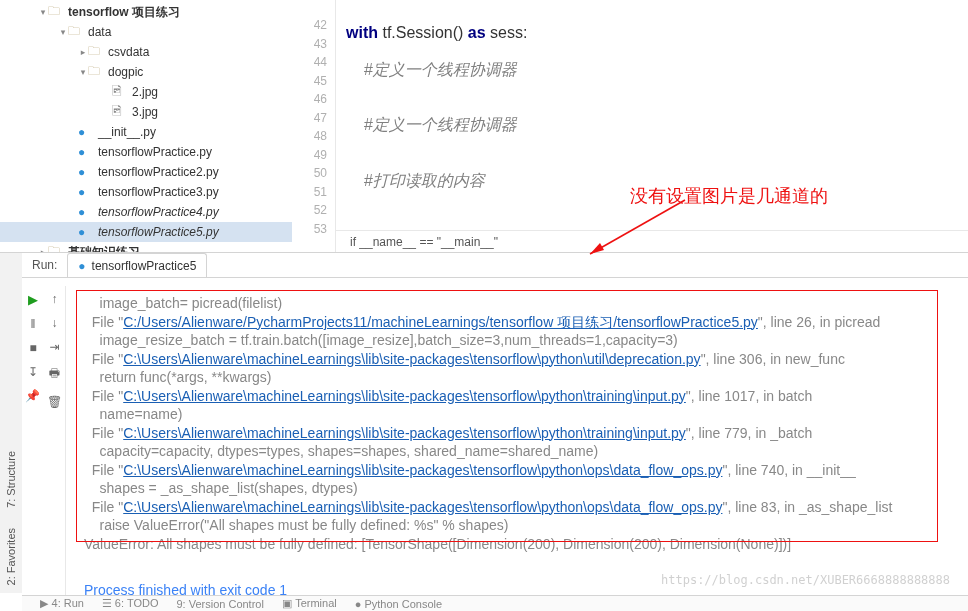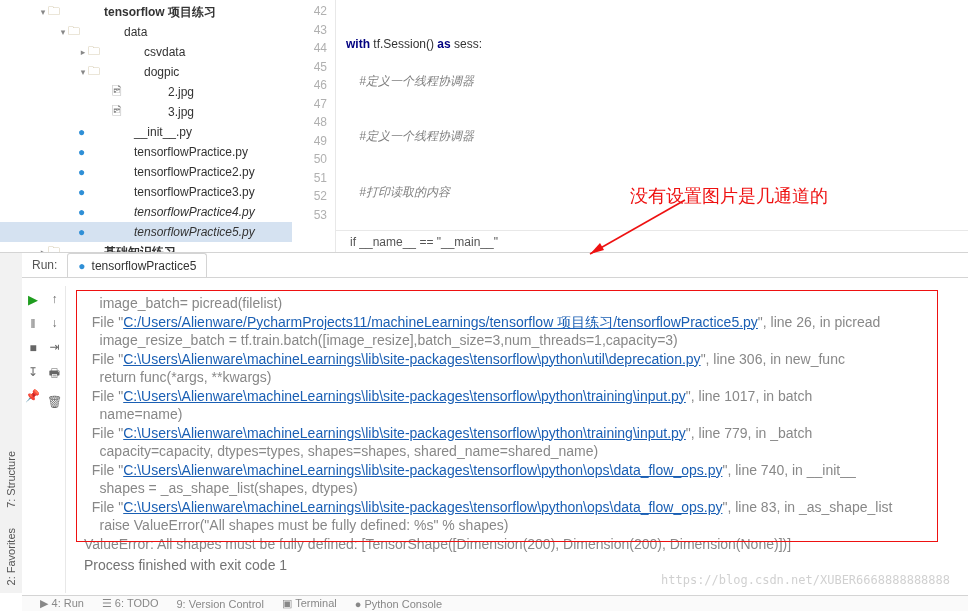--- a/index.html
+++ b/index.html
@@ -2,28 +2,28 @@
 <html><head>
 <meta charset="utf-8">
 <style>
 * { margin: 0; padding: 0; box-sizing: border-box; font-family: -apple-system, "Segoe UI", Arial, sans-serif; }
 body { width: 968px; height: 611px; background: #fff; font-size: 12px; color: #333; overflow: hidden; position: relative; }
 .top-pane { display: flex; height: 253px; border-bottom: 1px solid #d4d4d4; }
 .project-tree { width: 292px; background: #fff; overflow: hidden; padding-top: 2px; }
 .tree-row { display: flex; align-items: center; height: 20px; white-space: nowrap; }
 .tree-row .chev { width: 10px; display: inline-block; color: #888; font-size: 9px; text-align: center; }
 .tree-row .icon { width: 16px; margin-right: 4px; }
-.tree-row .label { font-size: 12px; margin-left: 36px; }
+.tree-row .label { font-size: 12px; }
 .folder-icon { color: #b8a678; }
 .file-icon { color: #888; }
 .py-icon { color: #2f8fd6; }
 .sel { background: #d5e2f1; }
 .editor-pane { flex: 1; display: flex; background: #fff; position: relative; }
-.gutter { width: 44px; border-right: 1px solid #e8e8e8; text-align: right; padding-right: 8px; color: #b0b0b0; font-family: Consolas, monospace; font-size: 12px; line-height: 18.5px; padding-top: 2px; }
-.code { flex: 1; font-family: Consolas, monospace; font-size: 12px; line-height: 18.5px; padding-top: 16px; padding-left: 10px; white-space: pre; overflow: hidden; }
+.gutter { width: 44px; border-right: 1px solid #e8e8e8; text-align: right; padding-right: 8px; color: #b0b0b0; font-family: Consolas, monospace; font-size: 12px; line-height: 18.5px; padding-top: 16px; }
+.code { flex: 1; font-family: Consolas, monospace; font-size: 16px; line-height: 18.5px; padding-top: 5px; padding-left: 10px; white-space: pre; overflow: hidden; }
 .tk-kw { color: #000080; font-weight: bold; }
 .tk-cmt { color: #808080; font-style: italic; }
 .tk-id { color: #660099; font-style: italic; }
 .breadcrumb { position: absolute; bottom: 0; left: 44px; right: 0; height: 22px; border-top: 1px solid #e8e8e8; display: flex; align-items: center; padding-left: 14px; font-family: Consolas, monospace; font-size: 12px; color: #555; }
 .anno-text { position: absolute; top: 184px; left: 630px; font-family: SimSun, serif; font-size: 18px; color: #e11; }
 .arrow-svg { position: absolute; top: 188px; left: 570px; pointer-events: none; }
 .bottom-pane { display: flex; height: 340px; }
 .side-tabs { width: 22px; background: #f2f2f2; display: flex; flex-direction: column; align-items: center; justify-content: flex-end; padding-bottom: 8px; gap: 20px; }
 .side-tabs .vtab { writing-mode: vertical-rl; transform: rotate(180deg); font-size: 11px; color: #555; }
 .run-area { flex: 1; display: flex; flex-direction: column; gap: 8px; }
@@ -32,21 +32,21 @@
 .run-tab { background: #fff; border: 1px solid #d4d4d4; border-bottom: none; height: 24px; display: flex; align-items: center; padding: 0 10px; gap: 6px; border-radius: 3px 3px 0 0; }
 .run-tab .dot { color: #2f8fd6; }
 .run-body { flex: 1; display: flex; }
 .toolcol { width: 22px; background: #fff; display: flex; flex-direction: column; align-items: center; padding-top: 6px; gap: 10px; font-size: 12px; color: #666; }
 .toolcol .play { color: #1f9d1f; font-size: 13px; }
 .toolcol.c2 { border-right: 1px solid #e8e8e8; }
 .output { flex: 1; padding: 8px 10px 6px 18px; font-family: Consolas, SimSun, monospace; font-size: 14px; line-height: 18.5px; overflow: hidden; position: relative; }
 .redbox { position: absolute; top: 4px; left: 10px; right: 30px; height: 252px; border: 1.5px solid #e11; pointer-events: none; }
 .output-line { white-space: pre; color: #888; }
 .link { color: #1a5fb4; text-decoration: underline; }
-.final { color: #737373; margin-top: 3px; }
+.final { color: #3b82f6; margin-top: 28px; }
 .statusbar { position: absolute; bottom: 0; left: 22px; right: 0; height: 16px; border-top: 1px solid #d4d4d4; display: flex; align-items: center; gap: 18px; padding-left: 18px; font-size: 11px; color: #888; background: #fafafa; }
 .watermark { position: absolute; right: 18px; bottom: 24px; color: rgba(150,150,150,0.45); font-size: 12px; font-family: Consolas, monospace; }
 </style>
 </head>
 <body>
 
 <div class="top-pane">
   <div class="project-tree">
     <div class="tree-row" style="padding-left:38px">
         <span class="chev">▾</span>

